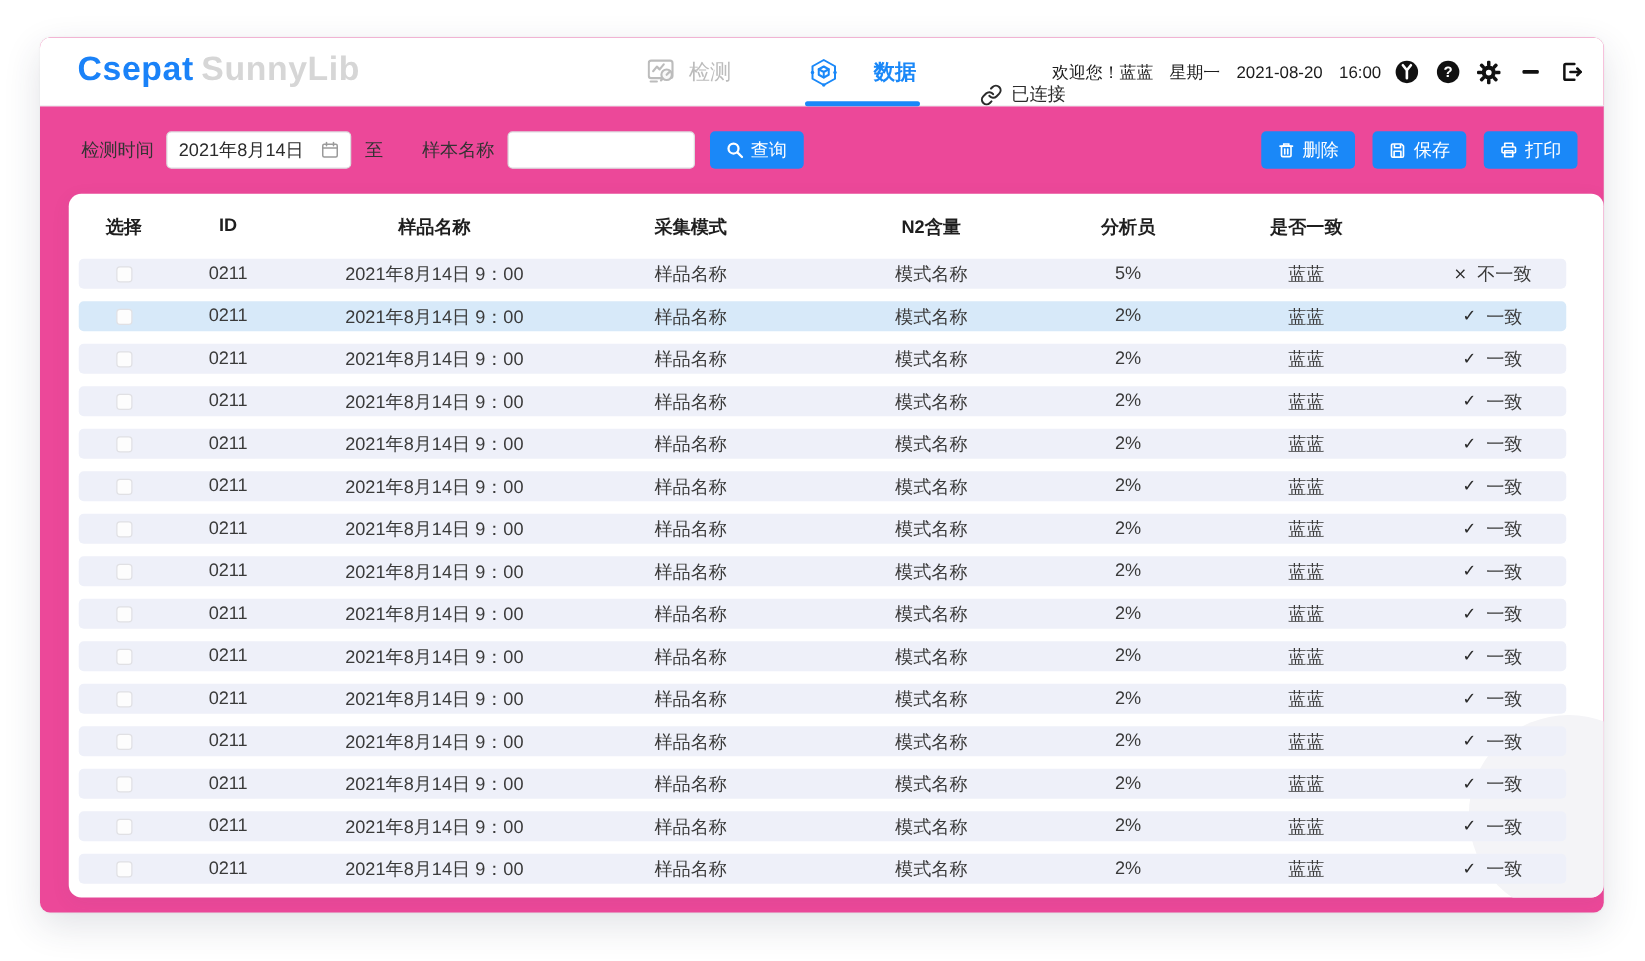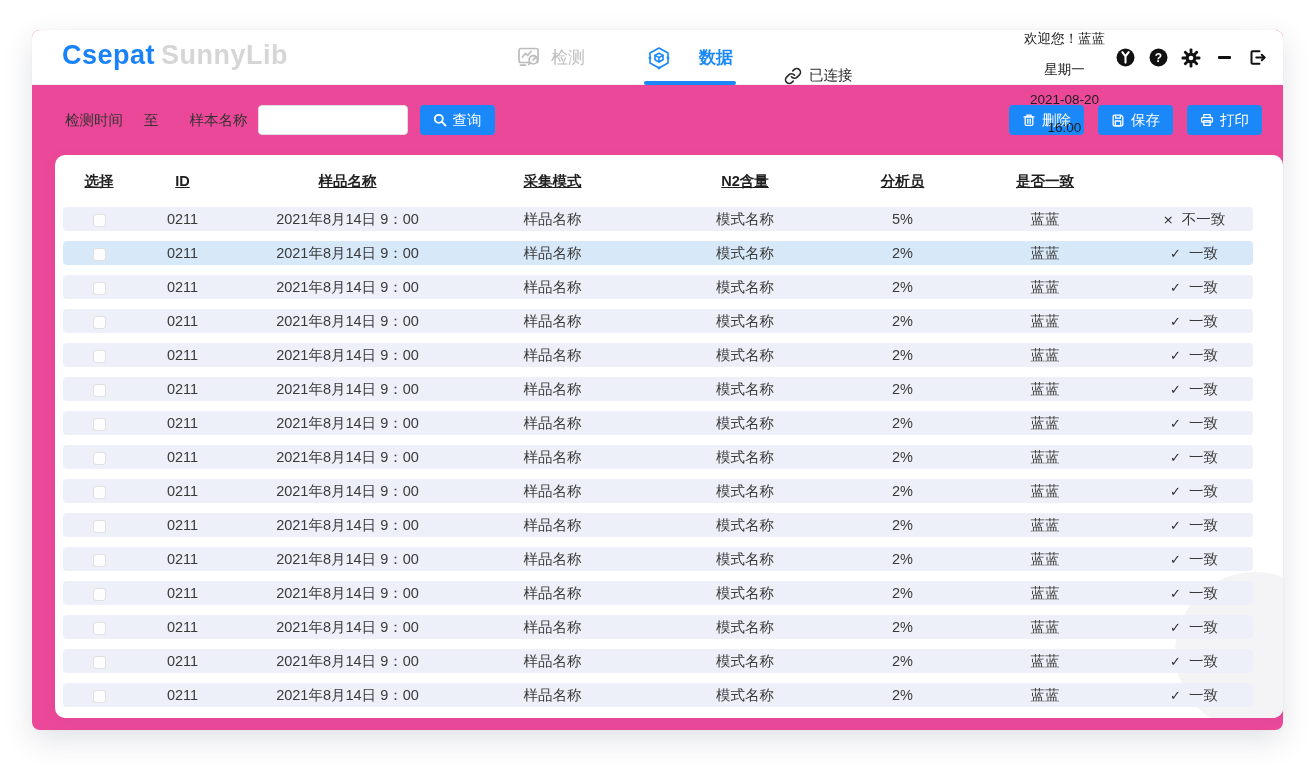--- a/index.html
+++ b/index.html
@@ -18,21 +18,21 @@
   .logo .suffix { color:#d6d6d6; font-weight:600; margin-left:6px; }
 
   .tabs { position:absolute; left:486px; top:0; height:55px; display:flex; gap:62px; }
   .tab { position:relative; display:flex; align-items:center; gap:9px; height:55px; font-size:17px; cursor:pointer; }
   .tab.inactive { color:#bcbcbc; }
   .tab.active { color:#1a88f8; font-weight:600;gap:28px; }
   .tab.active::after { content:""; position:absolute; left:-3px; right:-3px; bottom:0; height:4px; background:#1a88f8; border-radius:2px; }
 
   .connection { position:absolute; left:752px; top:0; height:55px; display:flex; align-items:flex-end; gap:7px; font-size:14.5px; color:#2c2c2c; }
 
-  .welcome { position:absolute; right:178px; top:0; height:55px; display:flex; align-items:center; gap:13px; font-size:13.5px; color:#1c1c1c;flex-direction:column; }
+  .welcome { position:absolute; right:178px; top:0; height:55px; display:flex; align-items:center; gap:13px; font-size:13.5px; color:#1c1c1c; }
 
   .nav-icons { position:absolute; right:16px; top:0; height:55px; display:flex; align-items:center; gap:13px; }
   .nav-icons > span { display:flex; align-items:center; justify-content:center; width:20px; height:20px; cursor:pointer; }
   .minus-bar { width:13px; height:2.4px; background:#111; border-radius:1px; }
 
   
   .filterbar { height:70px; display:flex; align-items:center; padding:0 21px 0 33px; font-size:14.5px; color:#333; }
   .flabel { margin-right:10px; white-space:nowrap; }
   .date-input { width:148px; height:30px; background:#fff; border:1px solid #dcdcdf; border-radius:4px;
     display:flex; align-items:center; justify-content:space-between; padding:0 9px; font-size:14.5px; color:#2b2b2b; cursor:pointer; }
@@ -44,21 +44,21 @@
   .query-btn { margin-left:12px; }
   .spacer { flex:1; }
   .right-actions { display:flex; gap:14px; }
 
   
   .card { position:relative; margin-left:23px; width:1228px; height:563px; background:#fff; border-radius:10px;
     box-shadow:0 4px 16px rgba(60,70,110,.06); overflow:hidden; }
   .deco-circle { position:absolute; right:-52px; bottom:-14px; width:160px; height:160px; border-radius:50%; background:#f4f4f7; z-index:0; }
 
   .grid8 { display:grid; grid-template-columns:72px 95px 235px 175px 210px 105px 180px 1fr; align-items:center; text-align:center; }
-  .thead { height:52px; padding:0 30px 0 8px; font-weight:700; font-size:14.5px; color:#1f1f1f; position:relative; z-index:1;text-decoration:underline; }
+  .thead { height:52px; padding:0 30px 0 8px; font-weight:700; font-size:14.5px; color:#1f1f1f; position:relative; z-index:1; }
   .tbody { position:relative; z-index:1; }
   .trow { height:24px; margin:0 30px 10px 8px; background:#eef0f9; border-radius:4px; font-size:14.5px; color:#3a3a3a; cursor:pointer; }
   .trow.selected { background:#d7e9f9; }
   .checkbox { display:inline-block; width:13px; height:13px; background:#fdfdfd; border:1px solid #e0e0e4; border-radius:3px; vertical-align:middle; cursor:pointer; }
   .consistency { display:flex; align-items:center; justify-content:center; gap:8px; }
   .mark { font-family:"DejaVu Sans",sans-serif; font-size:13px; color:#2b2b2b; }
 
   svg { display:block; }
 </style>
 </head>
@@ -154,20 +154,31 @@
           <path d="M11.5 3.2 H4.6 a1.1 1.1 0 0 0 -1.1 1.1 v10.4 a1.1 1.1 0 0 0 1.1 1.1 h6.9"></path>
           <path d="M8.3 9.5 h8.2"></path>
           <path d="M13.8 6.8 L16.5 9.5 L13.8 12.2"></path>
         </svg>
       </span>
     </div>
   </div>
 
   <div class="filterbar">
     <span class="flabel">检测时间</span>
+    <div class="date-input">
+      <span>2021年8月14日</span>
+      <span>
+        <svg width="14" height="14" viewBox="0 0 14 14" fill="none" stroke="#9a9a9a" stroke-width="1.2" stroke-linecap="round">
+          <rect x="1.2" y="2.4" width="11.6" height="10.2" rx="1.2"></rect>
+          <line x1="1.2" y1="5.4" x2="12.8" y2="5.4"></line>
+          <line x1="4.2" y1="1" x2="4.2" y2="3.6"></line>
+          <line x1="9.8" y1="1" x2="9.8" y2="3.6"></line>
+        </svg>
+      </span>
+    </div>
     <span class="to-label">至</span>
 
     <span class="flabel sample-label">样本名称</span>
     <input class="text-input" type="text" value="" style="">
 
     <button class="btn query-btn">
       <span>
         <svg width="14" height="14" viewBox="0 0 14 14" fill="none" stroke="#fff" stroke-width="1.8" stroke-linecap="round">
           <circle cx="5.8" cy="5.8" r="4"></circle>
           <line x1="8.9" y1="8.9" x2="12.6" y2="12.6"></line>

